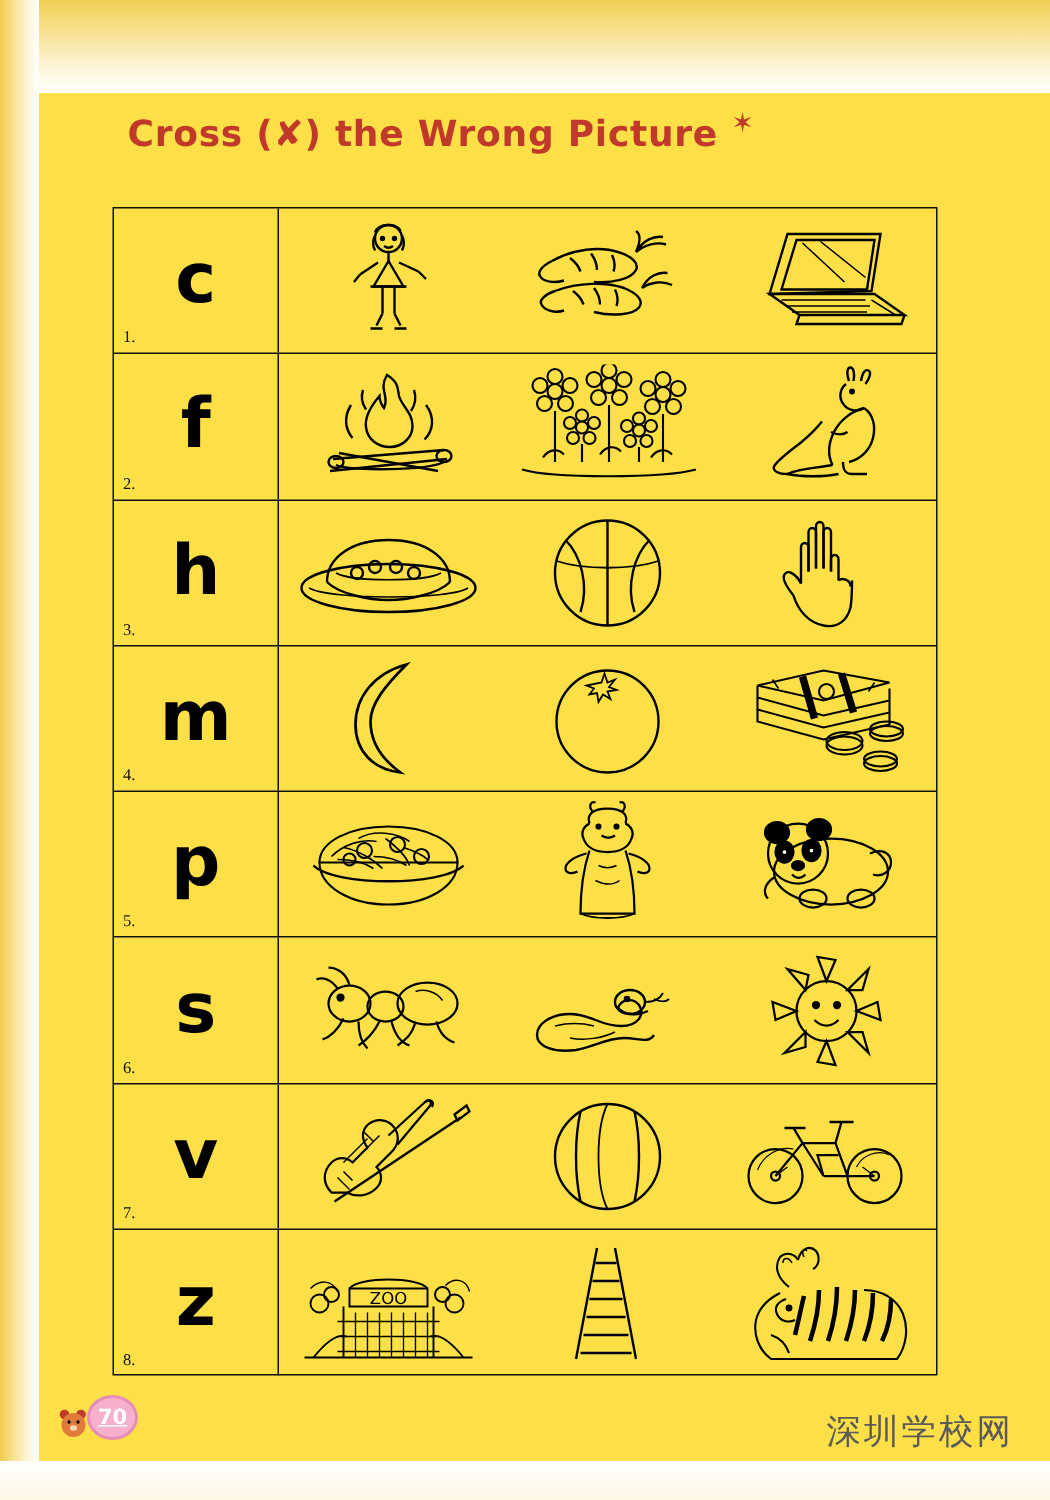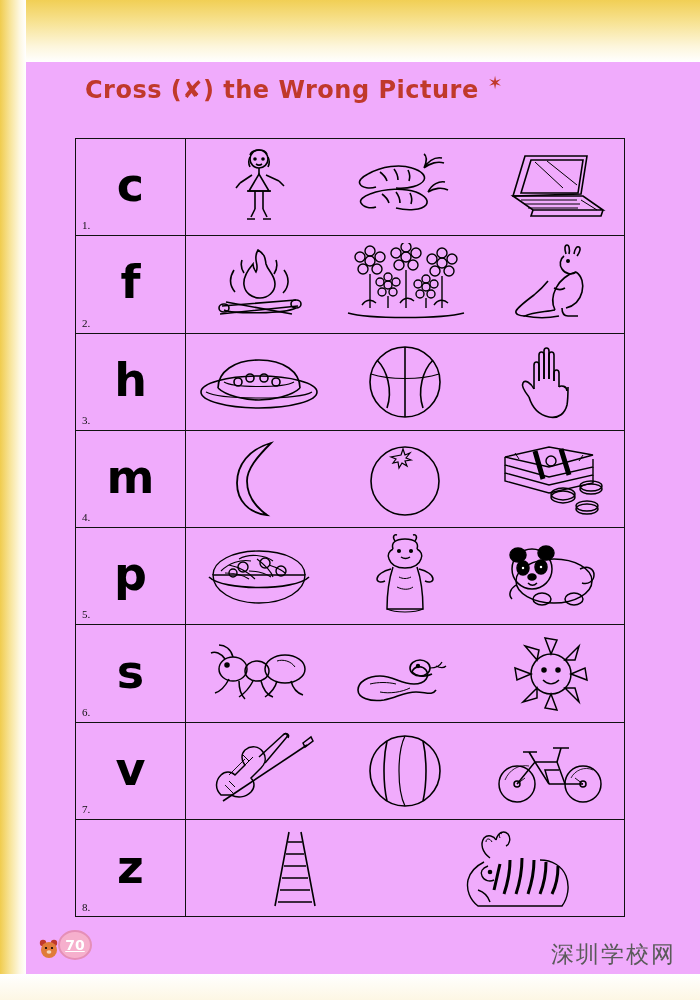--- a/index.html
+++ b/index.html
@@ -5,21 +5,21 @@
   html,body{margin:0;padding:0;}
   body{
     width:700px;height:1000px;
     background:#ffffff;
     font-family:"Liberation Sans", sans-serif;
     overflow:hidden;
     position:relative;
   }
   .page{
     position:absolute;inset:0;
-    background:#f0abfc;
+    background:#fde047;
   }
   
   .top-band{
     position:absolute;left:0;top:0;width:700px;height:62px;
     background:linear-gradient(to bottom,#f1cf55 0%,#f7e291 35%,#fdf6dc 75%,#ffffff 100%);
   }
   
   .left-band{
     position:absolute;left:0;top:0;width:26px;height:1000px;
     background:linear-gradient(to right,#f0cc4e 0%,#f8e59c 40%,#fdf7e0 75%,#ffffff 100%);
@@ -469,20 +469,37 @@
       </div>
     </div>
 
     <div class="row">
       <div class="letter-cell">
         <span class="num">8.</span>
         <span class="letter">z</span>
       </div>
       <div class="pics">
         <div class="pic">
+          <svg width="120" height="80" viewBox="0 0 120 80" fill="none" stroke="#000" stroke-width="1.3">
+            <path d="M34 30h52v12H34z"></path>
+            <text x="60" y="40" font-size="11" font-family="DejaVu Sans, sans-serif" text-anchor="middle" fill="#000" stroke="none">ZOO</text>
+            <path d="M34 30c6-8 46-8 52 0"></path>
+            <path d="M30 42v34M90 42v34"></path>
+            <path d="M38 46v30M46 46v30M54 46v30M62 46v30M70 46v30M78 46v30M86 46v30" stroke-width="0.9"></path>
+            <path d="M26 52h68M26 62h68M26 72h68" stroke-width="0.9"></path>
+            <path d="M10 76c8-10 16-16 22-14M110 76c-8-10-16-16-22-14"></path>
+            <path d="M8 30c6-6 14-6 18 2M98 28c6-6 14-4 16 4" stroke-width="1"></path>
+            <circle cx="14" cy="40" r="6"></circle>
+              <circle cx="22" cy="34" r="5"></circle>
+              <circle cx="104" cy="40" r="6"></circle>
+              <circle cx="96" cy="34" r="5"></circle>
+            <path d="M4 76h112" stroke-width="1.4"></path>
+          </svg>
+        </div>
+        <div class="pic">
           <svg width="58" height="82" viewBox="0 0 58 82" fill="none" stroke="#000" stroke-width="1.6">
             <path d="M22 4L8 78M34 4l14 74"></path>
             <path d="M21 14h14M19 26h18M17 38h22M15 50h26M13 62h30M11 74h34"></path>
           </svg>
         </div>
         <div class="pic">
           <svg width="118" height="78" viewBox="0 0 118 78" fill="none" stroke="#000" stroke-width="1.4">
             <path d="M34 28c-8-6-10-14-6-20 4-4 10-2 12 2"></path>
             <path d="M40 10c2-8 8-10 12-6 3 4 2 10-2 12"></path>
             <path d="M28 32c-8 4-14 10-16 18-2 10 2 20 10 26h84c6-8 8-20 4-30-4-10-14-16-26-16"></path>

